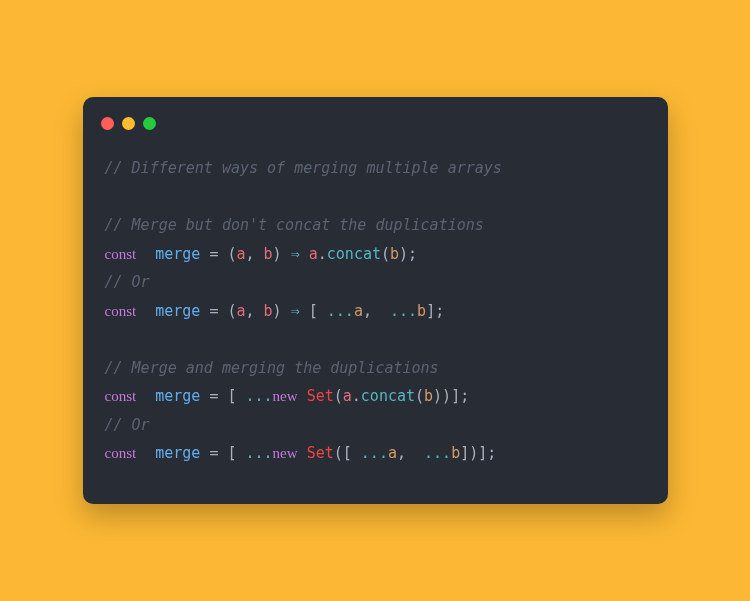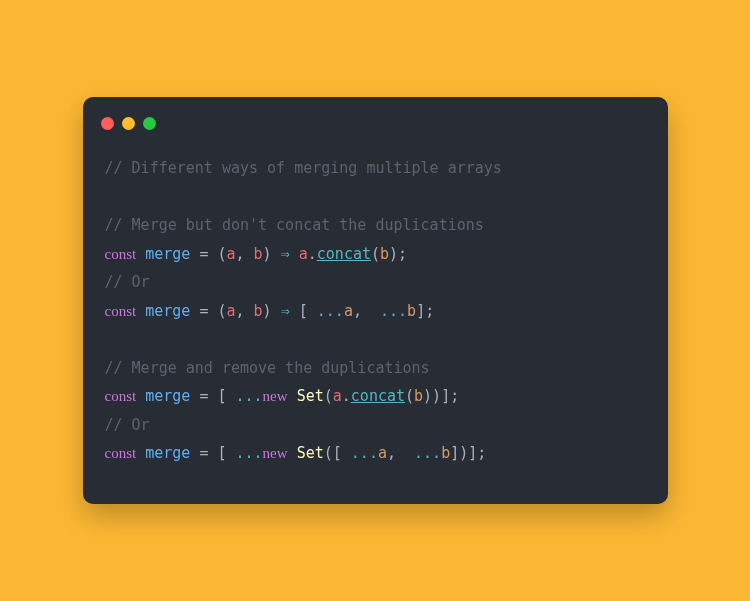--- a/index.html
+++ b/index.html
@@ -33,44 +33,44 @@
   .dot.yellow { background: #ffbd2e; }
   .dot.green  { background: #27c93f; }
 
   .code {
     font-size: 15px;
     line-height: 1.9;
     white-space: pre;
     padding: 10px 22px 0 22px;
     color: #abb2bf;
   }
-  .comment { color: #5c6370; }
+  .comment { color: #5c6370; font-style: italic; }
   .kw      { color: #c678dd; font-family: Liberation Serif, serif; }   
-  .fn      { color: #61afef; }   
+  .fn      { color: #61afef; margin-left: 10px; }   
   .param   { color: #e06c75; }   
   .op      { color: #56b6c2; }   
   .orange  { color: #d19a66; }   
-  .call    { color: #56b6c2; text-decoration: underline; }   
-  .cls     { color: #fef9c3; }   
+  .call    { color: #56b6c2; }   
+  .cls     { color: #ef4444; }   
   .punct   { color: #abb2bf; }
 </style>
 </head>
 <body>
 
 <div class="window">
   <div class="titlebar">
     <div class="dot red"></div>
     <div class="dot yellow"></div>
     <div class="dot green"></div>
   </div>
 
   <div class="code"><span class="comment">// Different ways of merging multiple arrays</span>
 
 <span class="comment">// Merge but don't concat the duplications</span>
 <span class="kw">const</span> <span class="fn">merge</span><span class="punct"> = </span><span class="punct">(</span><span class="param">a</span><span class="punct">, </span><span class="param">b</span><span class="punct">) </span><span class="op">⇒</span><span class="punct"> </span><span class="param">a</span><span class="punct">.</span><span class="call">concat</span><span class="punct">(</span><span class="orange">b</span><span class="punct">);</span>
 <span class="comment">// Or</span>
 <span class="kw">const</span> <span class="fn">merge</span><span class="punct"> = </span><span class="punct">(</span><span class="param">a</span><span class="punct">, </span><span class="param">b</span><span class="punct">) </span><span class="op">⇒</span><span class="punct"> [</span><span class="op"> ...</span><span class="orange">a</span><span class="punct">, </span><span class="op"> ...</span><span class="orange">b</span><span class="punct">];</span>
 
-<span class="comment">// Merge and remove the duplications</span>
+<span class="comment">// Merge and merging the duplications</span>
 <span class="kw">const</span> <span class="fn">merge</span><span class="punct"> = [</span><span class="op"> ...</span><span class="kw">new</span><span class="punct"> </span><span class="cls">Set</span><span class="punct">(</span><span class="param">a</span><span class="punct">.</span><span class="call">concat</span><span class="punct">(</span><span class="orange">b</span><span class="punct">))];</span>
 <span class="comment">// Or</span>
 <span class="kw">const</span> <span class="fn">merge</span><span class="punct"> = [</span><span class="op"> ...</span><span class="kw">new</span><span class="punct"> </span><span class="cls">Set</span><span class="punct">([</span><span class="op"> ...</span><span class="orange">a</span><span class="punct">, </span><span class="op"> ...</span><span class="orange">b</span><span class="punct">])];</span></div>
 </div>
 
 </body></html>

